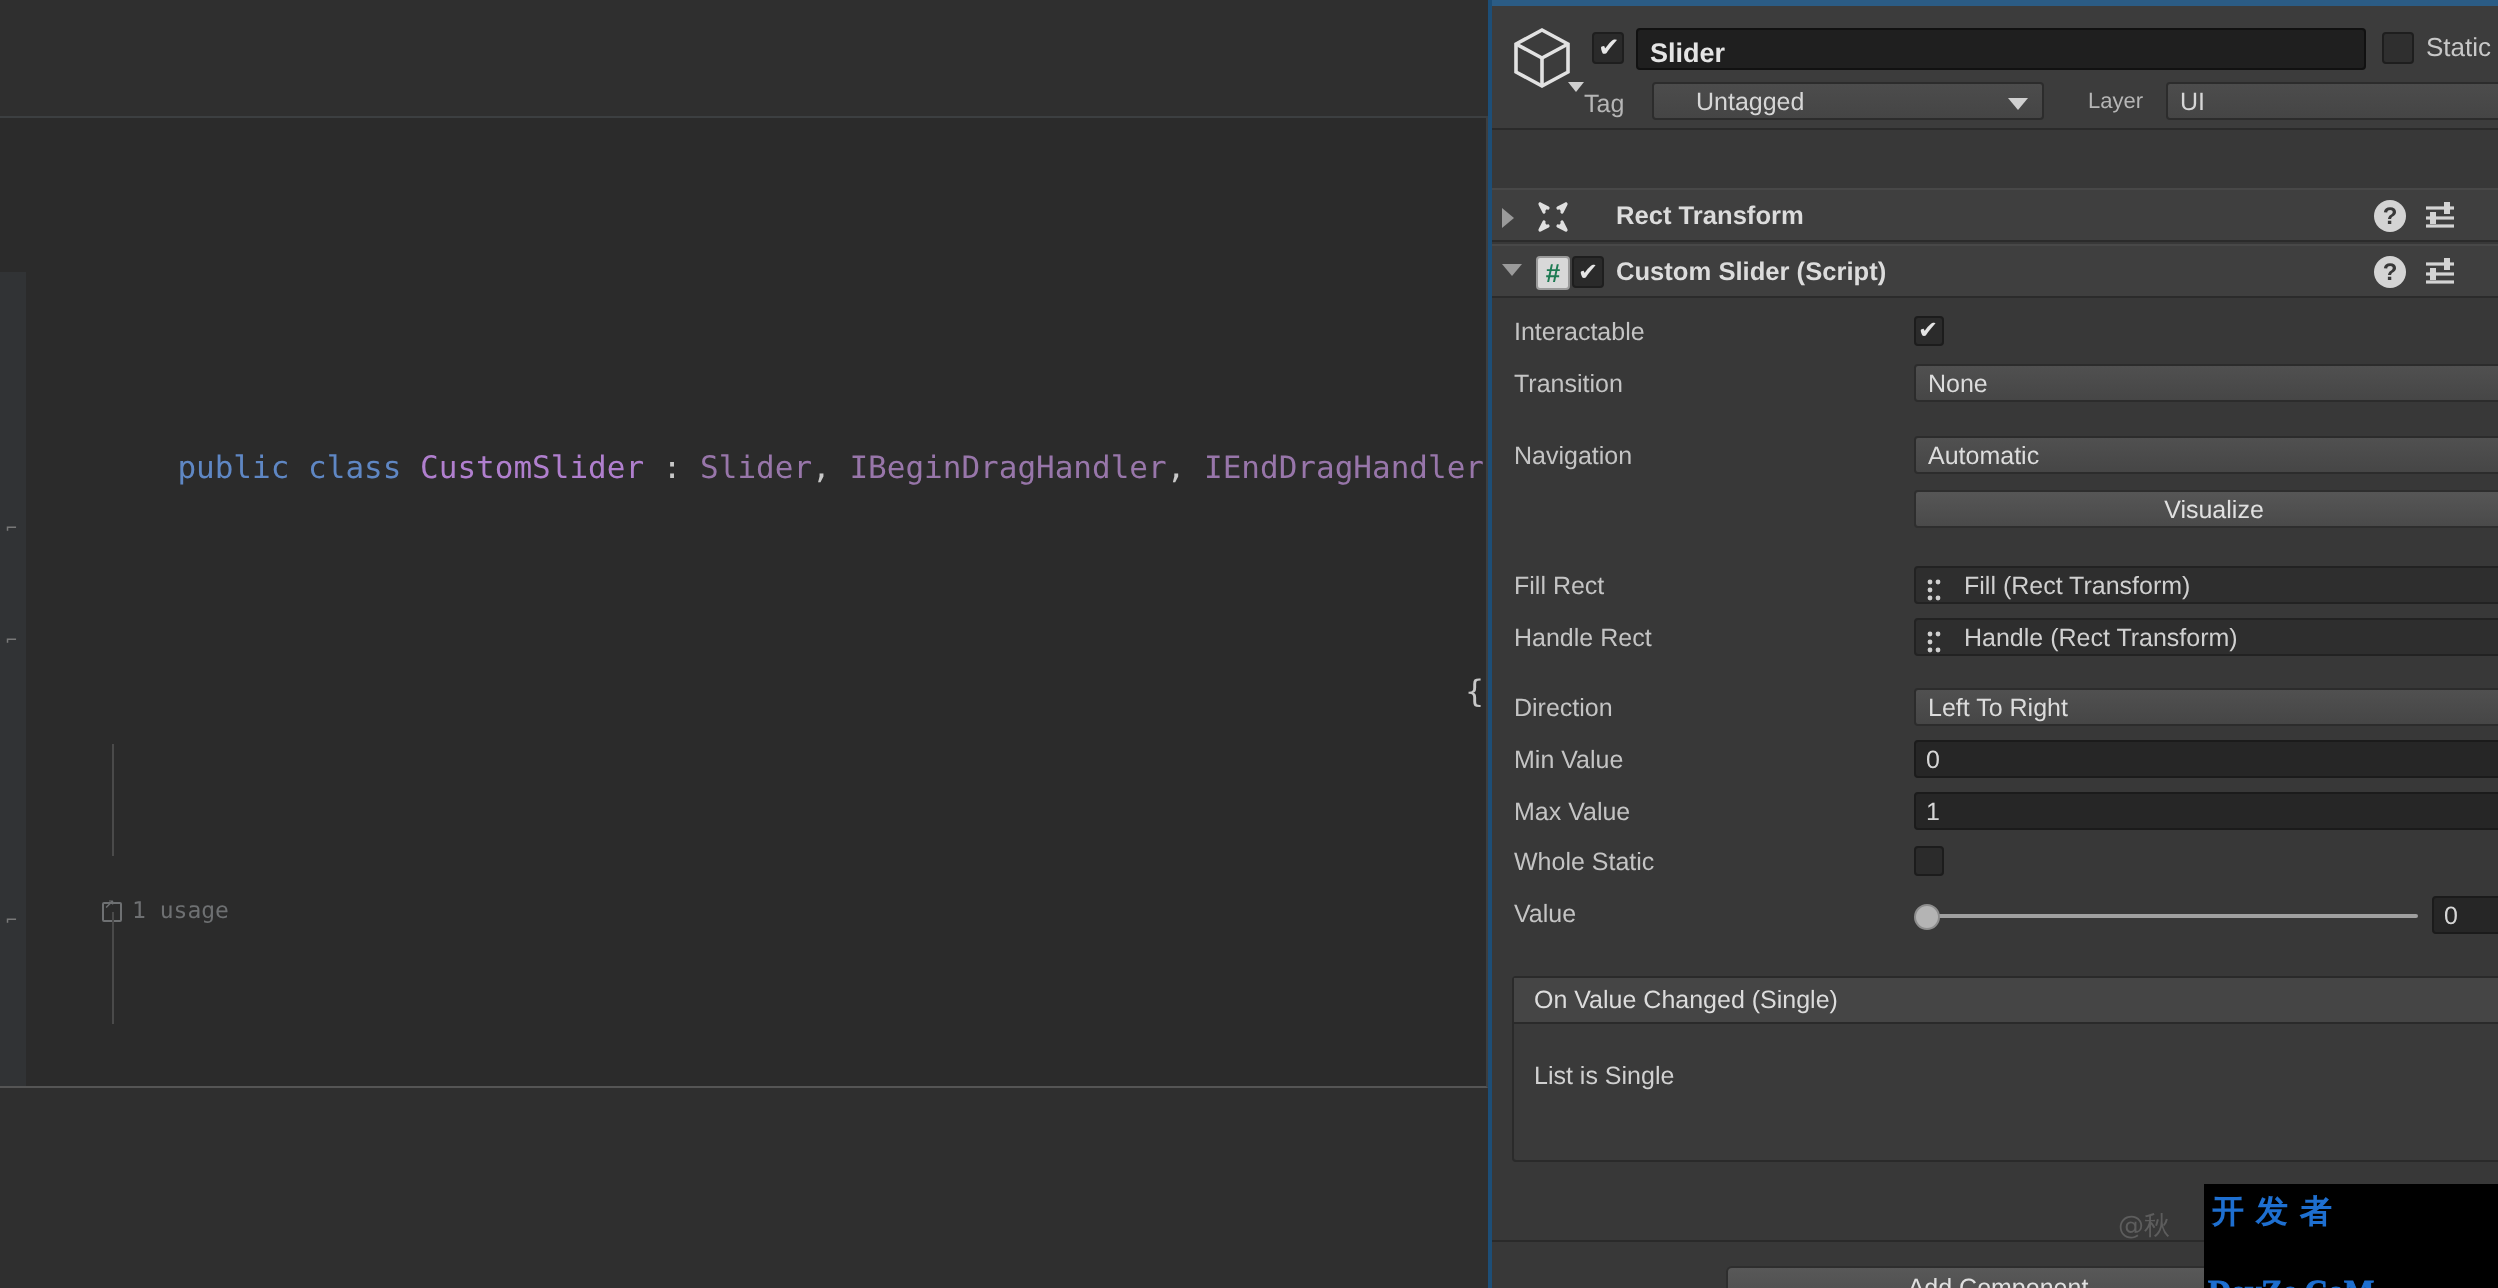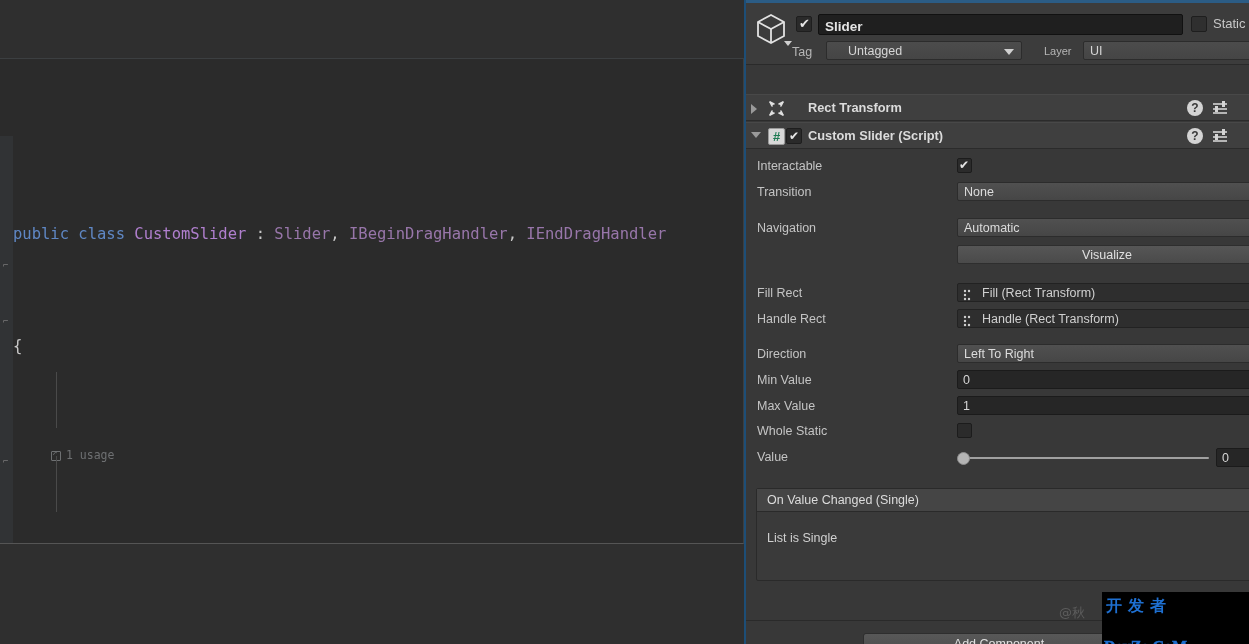--- a/index.html
+++ b/index.html
@@ -59,20 +59,21 @@
   }
 
   .code {
     position: absolute; left: 13px; top: 77px; right: 1px; bottom: 0;
     font-family: "DejaVu Sans Mono", monospace;
     font-size: 15.5px;
     line-height: 28px;
     color: #a9b7c6;
     white-space: pre;
     padding-left: 0px;
+    text-align: right;
   }
   .cl { height: 28px; position: relative; padding-left: 0; }
   .ann {
     height: 23px; font-size: 11.5px; color: #6e7072; line-height: 23px;
     font-family: "DejaVu Sans Mono", monospace;
     display: flex; align-items: center;
   }
   .ann .icn {
     display:inline-block; width: 10px; height: 10px;
     border: 1px solid #6e7072; margin-right: 5px; position: relative;

